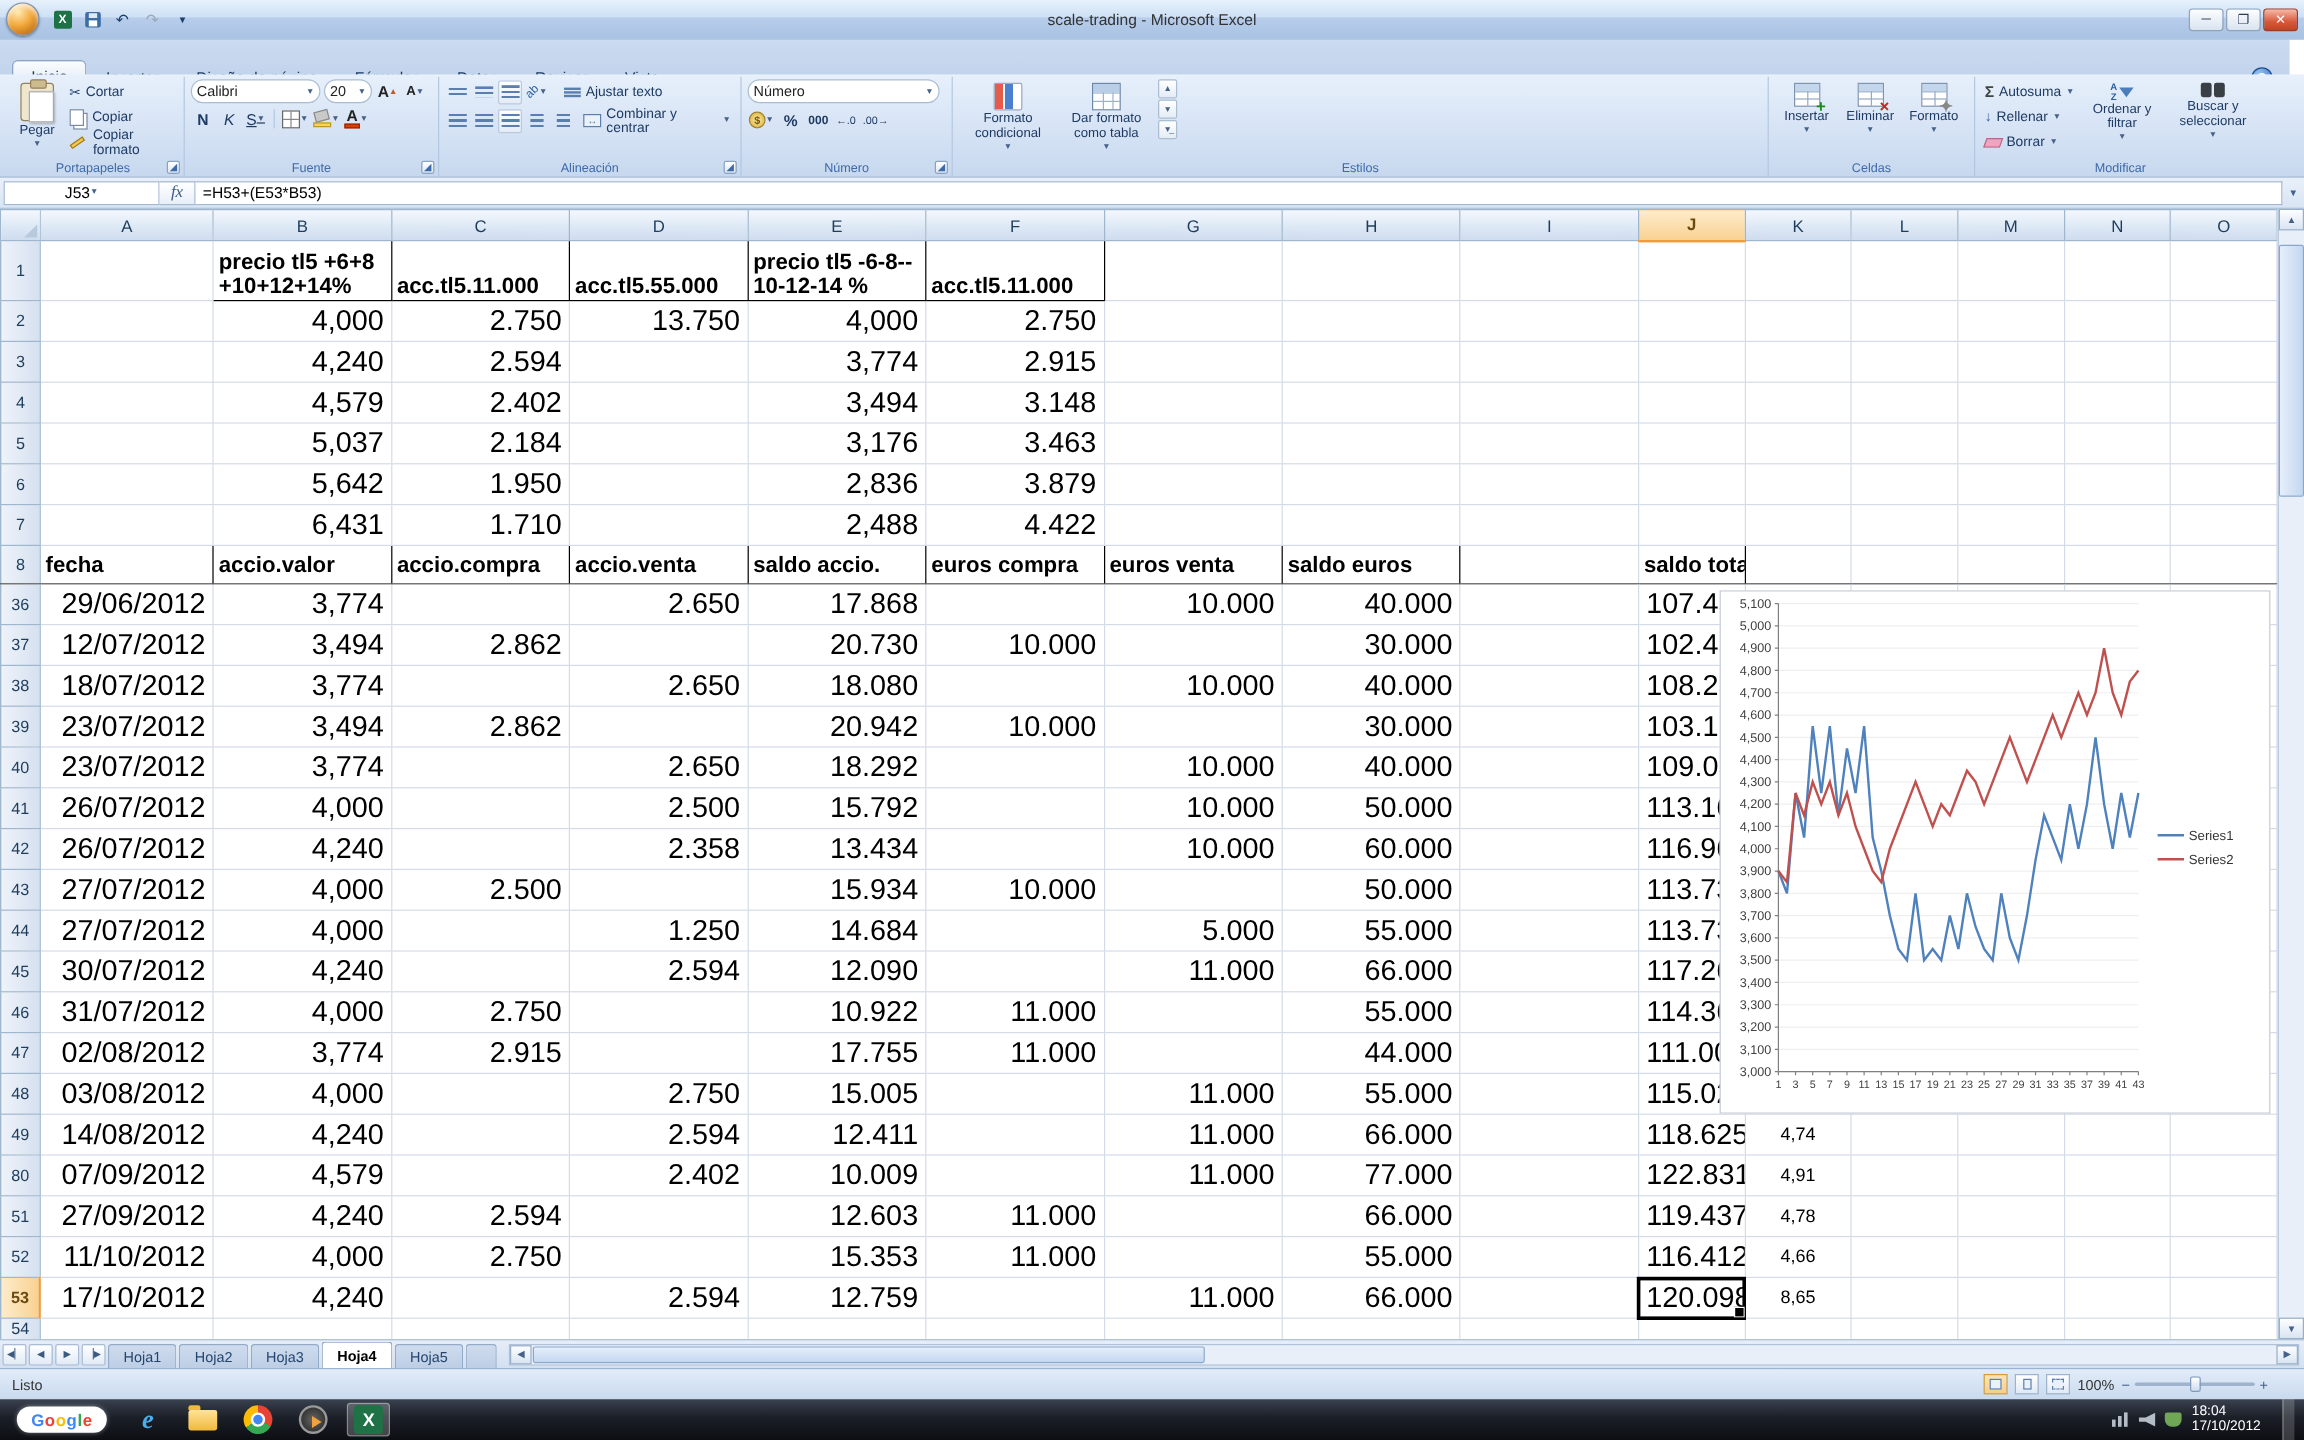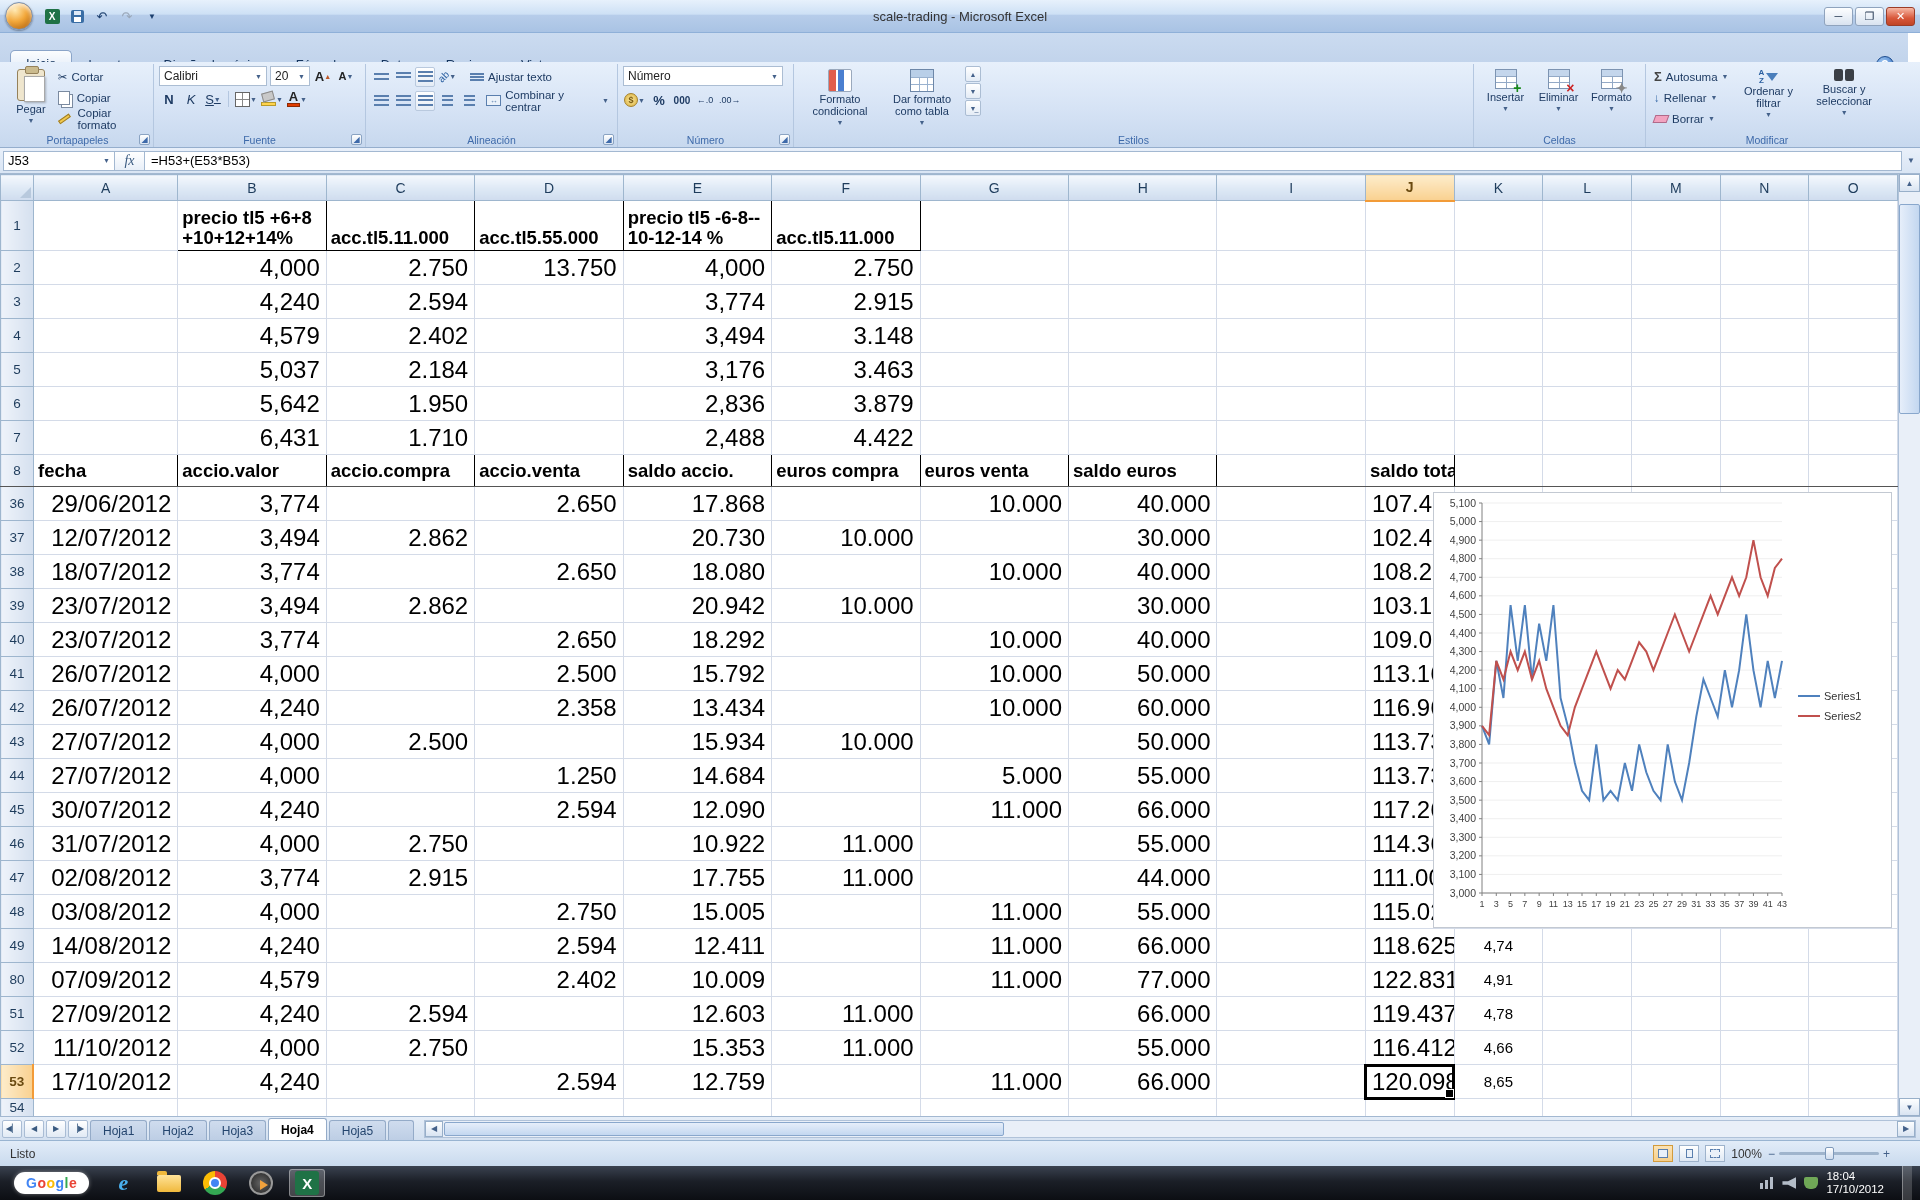--- a/index.html
+++ b/index.html
@@ -45,21 +45,21 @@
   .rgroup{position:relative;border-right:1px solid #b4c7e0;padding:2px 5px 15px 5px;flex:none}
   .rgroup-label{position:absolute;bottom:1px;left:0;right:0;text-align:center;font-size:10.5px;color:#3e6aaa}
   .dlg{position:absolute;bottom:2px;right:3px;width:11px;height:11px;border:1px solid #8aa3c2;border-radius:2px;
     font-size:8px;line-height:9px;text-align:center;color:#3e6aaa;background:linear-gradient(#fff,#dce6f2)}
   .bigbtn{display:flex;flex-direction:column;align-items:center;font-size:11px;color:#1e3b63;
     text-align:center;padding:3px 4px;border-radius:3px;line-height:12px;height:66px;justify-content:flex-start}
   .smallrow{display:flex;align-items:center;gap:4px;height:21px;font-size:11.5px;color:#1e3b63;
     padding:0 3px;border-radius:2px}
   .arrow{font-size:7px;color:#44618a}
   .combo{display:flex;align-items:center;justify-content:space-between;background:#fff;
-    border:1px solid #abbdd3;border-radius:0;height:20px;padding:0 4px;font-size:12px;color:#222}
+    border:1px solid #abbdd3;border-radius:10px;height:20px;padding:0 4px;font-size:12px;color:#222}
   .btnbox{display:flex;align-items:center;justify-content:center;height:20px;min-width:20px;
     border:1px solid transparent;border-radius:2px;color:#1e3b63}
   .btnbox.frame{border-color:#b9c9de;background:linear-gradient(#fff,#e4ecf6)}
 
   
   .ic-paste{width:28px;height:32px;position:relative;background:#efe6ce;border:1px solid #95815a;border-radius:3px;margin-bottom:2px}
   .ic-paste::before{content:"";position:absolute;top:-4px;left:7px;width:12px;height:6px;background:#cbbb8e;border:1px solid #95815a;border-radius:2px}
   .ic-paste::after{content:"";position:absolute;left:6px;top:6px;width:19px;height:24px;background:#fff;border:1px solid #a9a9a9;box-shadow:1px 1px 2px rgba(0,0,0,.25)}
   .ic-copy{width:12px;height:14px;border:1px solid #7a8aa0;background:#fff;box-shadow:3px 3px 0 -1px #fff,3px 3px 0 0 #7a8aa0;margin-right:3px}
   .ic-brush{width:14px;height:4px;background:#f2c94c;border:1px solid #9a7a2a;transform:rotate(-35deg);margin-right:3px}
@@ -107,22 +107,22 @@
   .gcell{display:flex;align-items:center;justify-content:center;font-size:11px;border:1px solid #d5d5d5;
     overflow:hidden;white-space:nowrap}
   .gcell.sel{outline:2px solid #f0a63c}
   .gscroll{display:flex;flex-direction:column;gap:1px;margin-left:2px}
   .gscroll span{width:16px;height:16px;border:1px solid #abbdd3;border-radius:2px;font-size:7px;
     display:flex;align-items:center;justify-content:center;color:#44618a;background:linear-gradient(#fff,#e4ecf6)}
 
   
   .fbar{position:absolute;top:148px;left:0;right:0;height:26px;background:linear-gradient(#e9f0fa,#d9e5f4);
     border-bottom:1px solid #a3b8d1;display:flex;align-items:center;z-index:30}
-  .namebox{width:112px;height:20px;background:#fff;border:1px solid #a3b8d1;margin-left:3px;
-    display:flex;align-items:center;justify-content:space-between;padding:0 4px;font-size:13px}
+  .namebox{width:130px;height:20px;background:#fff;border:1px solid #a3b8d1;margin-left:3px;
+    display:flex;align-items:center;justify-content:center;padding:0 4px;font-size:13px}
   .fx{width:30px;height:20px;display:flex;align-items:center;justify-content:center;
     font-style:italic;font-family:"Liberation Serif",serif;font-size:14px;color:#3b5b80;
     border:1px solid #a3b8d1;border-left:none;background:linear-gradient(#fff,#e8eff8)}
   .fcontent{flex:1;height:20px;background:#fff;border:1px solid #a3b8d1;border-left:none;
     display:flex;align-items:center;padding:0 6px;font-size:13px;color:#000}
   .fexpand{width:18px;height:20px;display:flex;align-items:center;justify-content:center;font-size:8px;color:#44618a}
 
   
   #sheet{position:absolute;top:174px;left:0;width:1898px;height:942px;overflow:hidden;background:#fff;z-index:10}
   table{border-collapse:collapse;table-layout:fixed;width:1898px}

